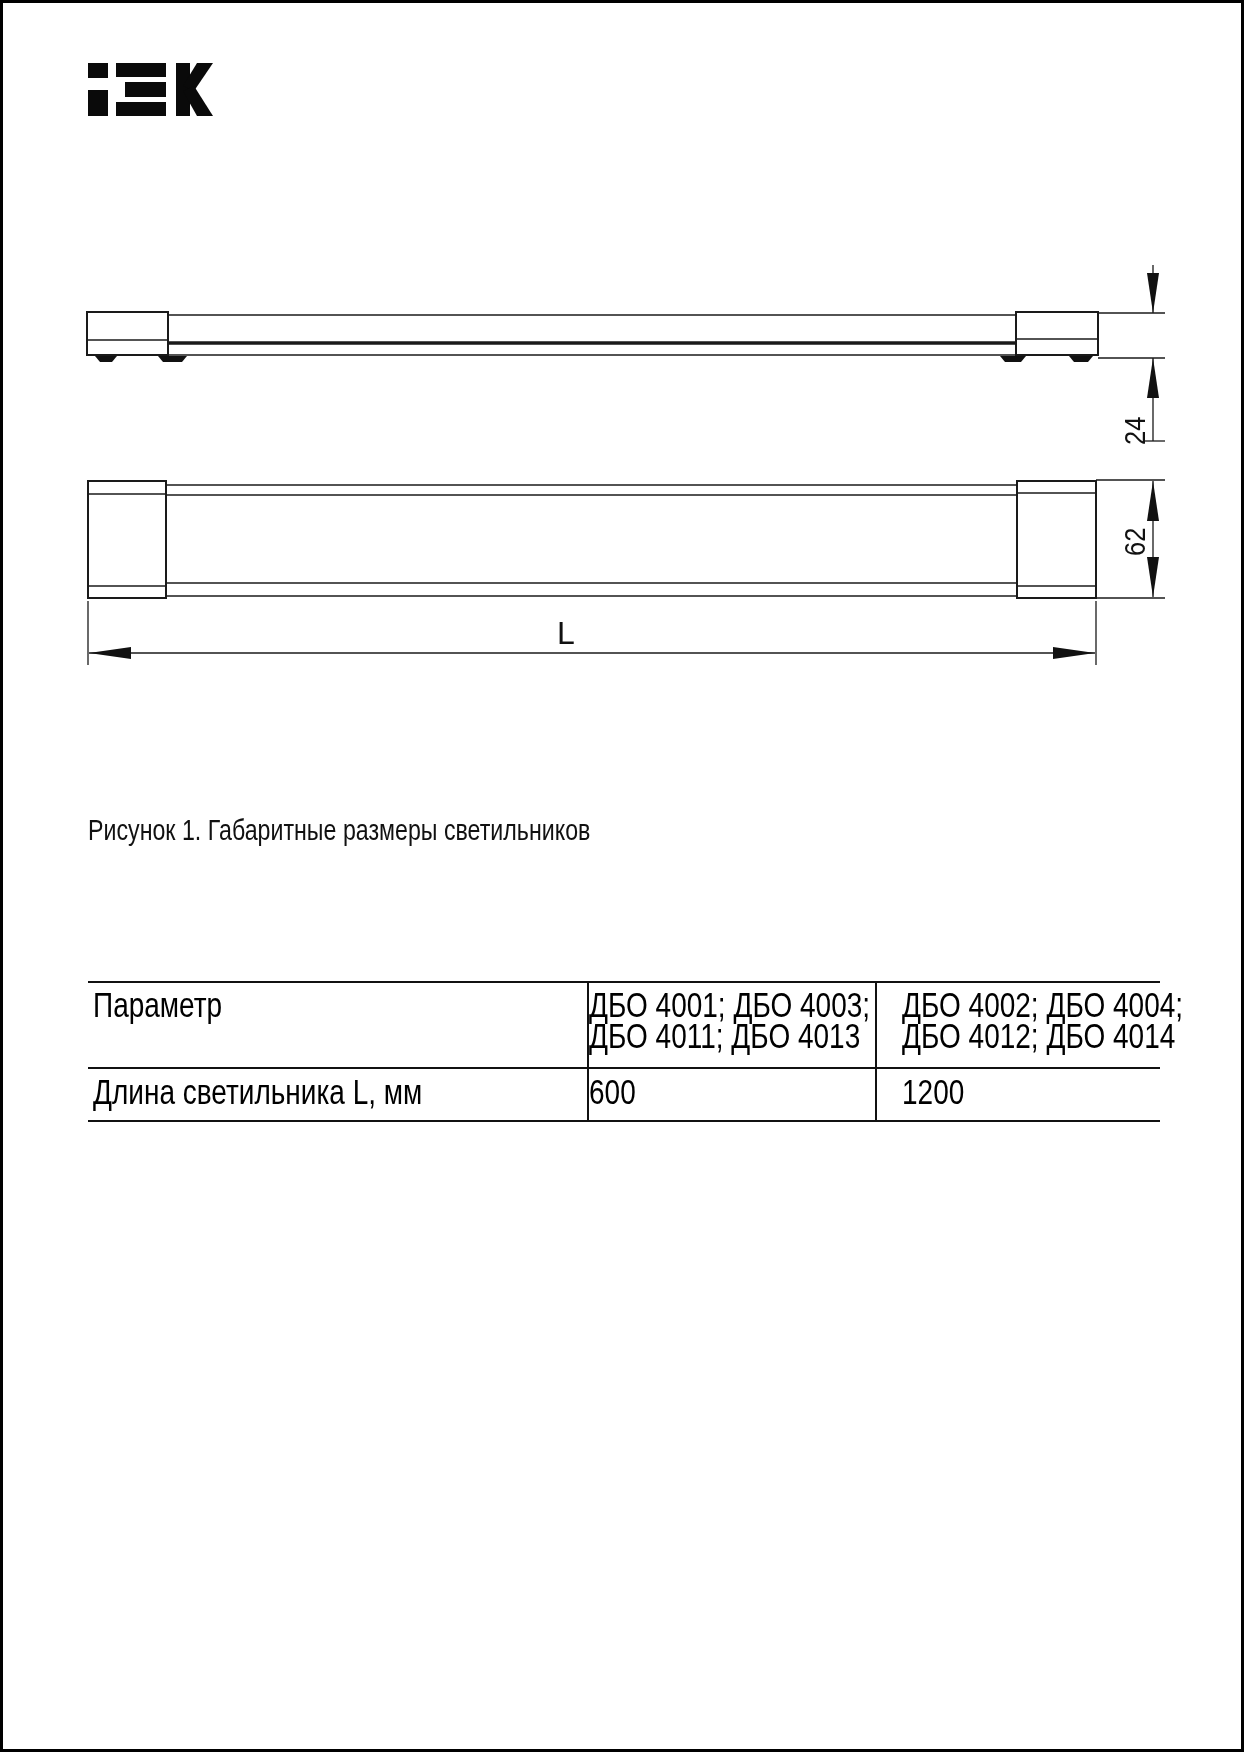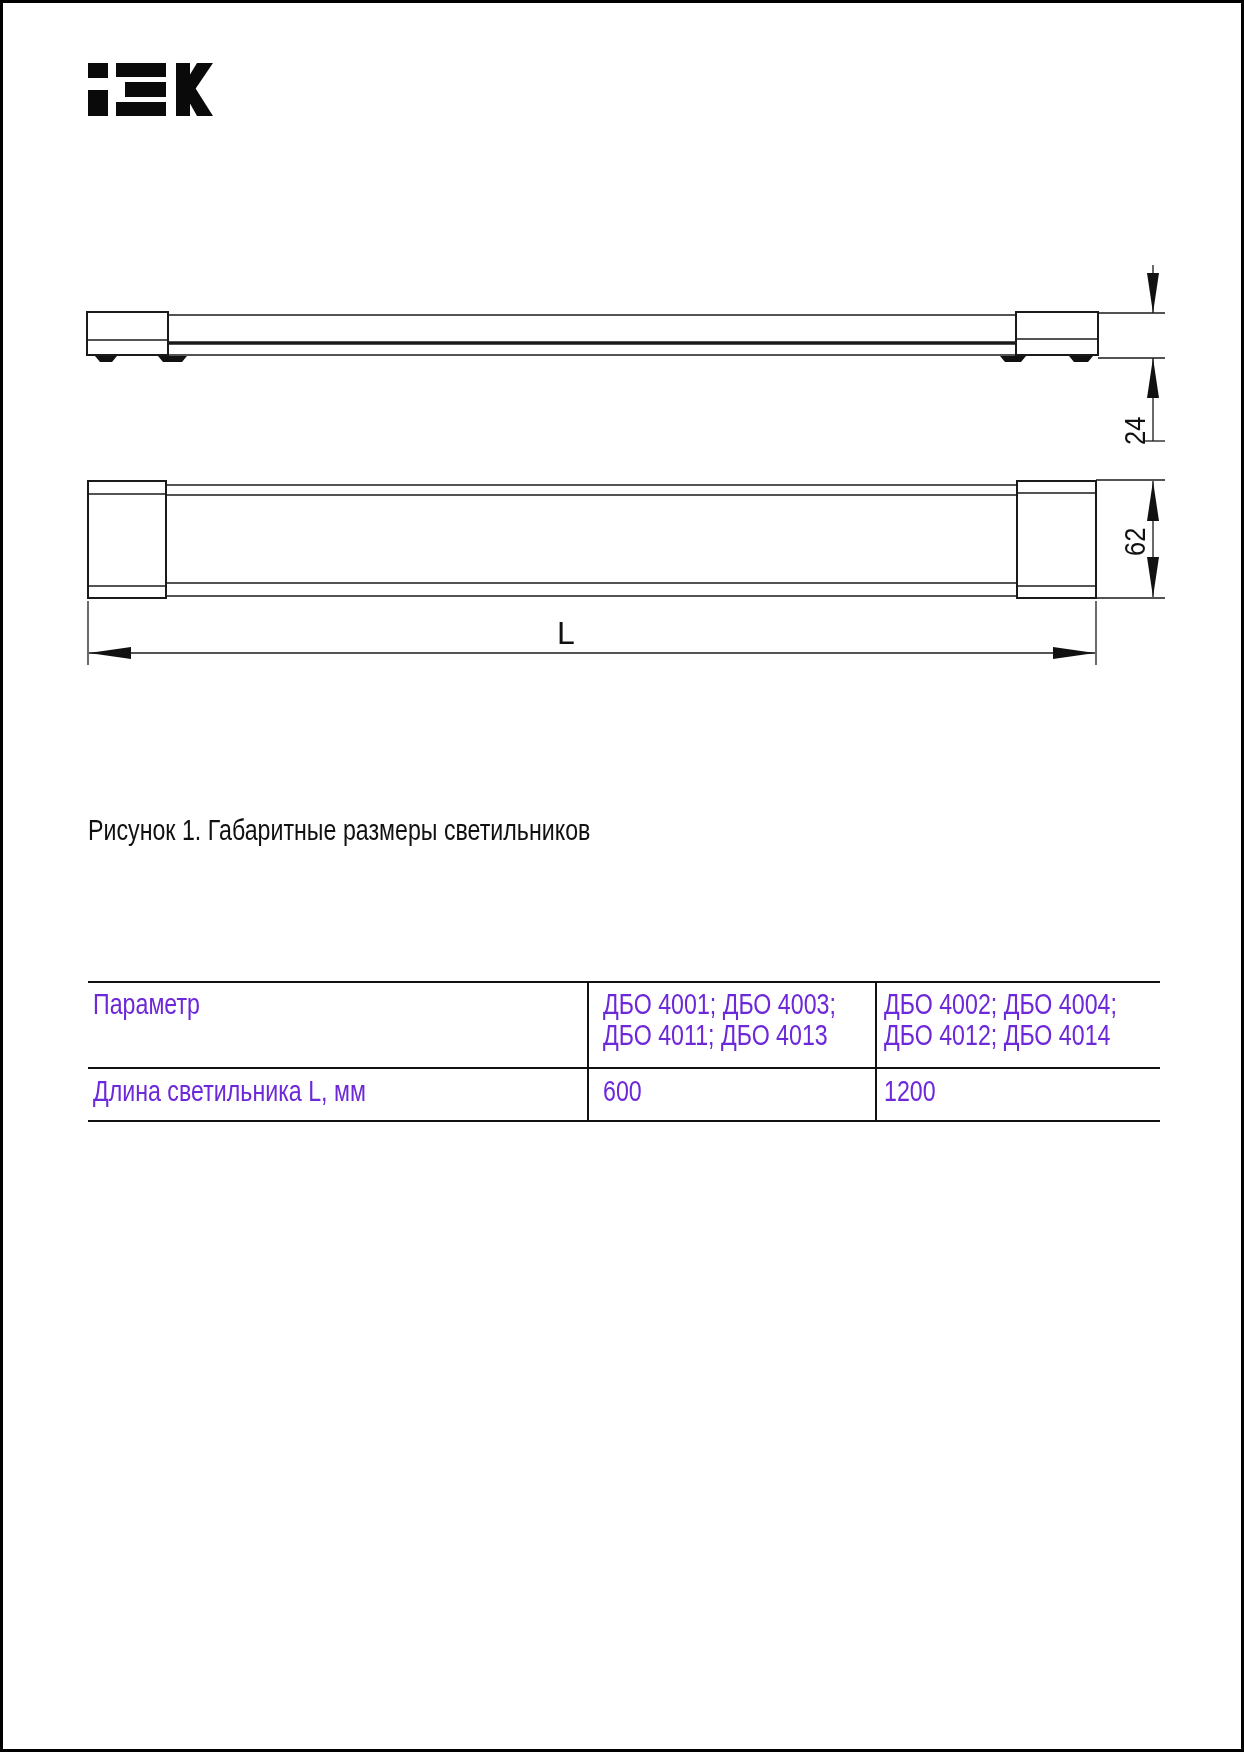--- a/index.html
+++ b/index.html
@@ -17,29 +17,29 @@
   .drawing{position:absolute;left:0;top:0;}
   .caption{
     position:absolute;left:85px;top:811px;
     font-size:29px;line-height:32px;white-space:nowrap;
   }
   .cond{display:inline-block;transform:scaleX(0.8);transform-origin:0 0;white-space:nowrap;}
   table.spec{
     position:absolute;left:85px;top:978px;width:1072px;
     border-collapse:collapse;table-layout:fixed;
     border-top:2px solid #111;border-bottom:2px solid #111;
-    font-size:29px;line-height:31px;color:#6d28d9;
+    font-size:35px;line-height:31px;color:#000000;
   }
   table.spec td{vertical-align:top;padding:0;}
   table.spec td.c2,table.spec td.c3{border-left:2px solid #111;}
   table.spec tr.hdr td{border-bottom:2px solid #111;height:78px;padding-top:6px;}
   table.spec tr.datarow td{height:44px;padding-top:7px;margin-top:7px;}
   table.spec td.c1{padding-left:5px;}
-  table.spec td.c2{padding-left:14px;border-radius:15px;}
-  table.spec td.c3{padding-left:7px;}
+  table.spec td.c2{padding-left:0;border-radius:15px;}
+  table.spec td.c3{padding-left:25px;}
   svg text{font-family:"Liberation Sans",sans-serif;fill:#111;}
 </style>
 </head>
 <body>
 
 <div class="page">
 
   <svg class="logo" width="125" height="53" viewBox="0 0 125 53" role="img" aria-label="IEK">
     <g fill="#0a0a0a">
       <rect x="0" y="0" width="20" height="15"></rect>

